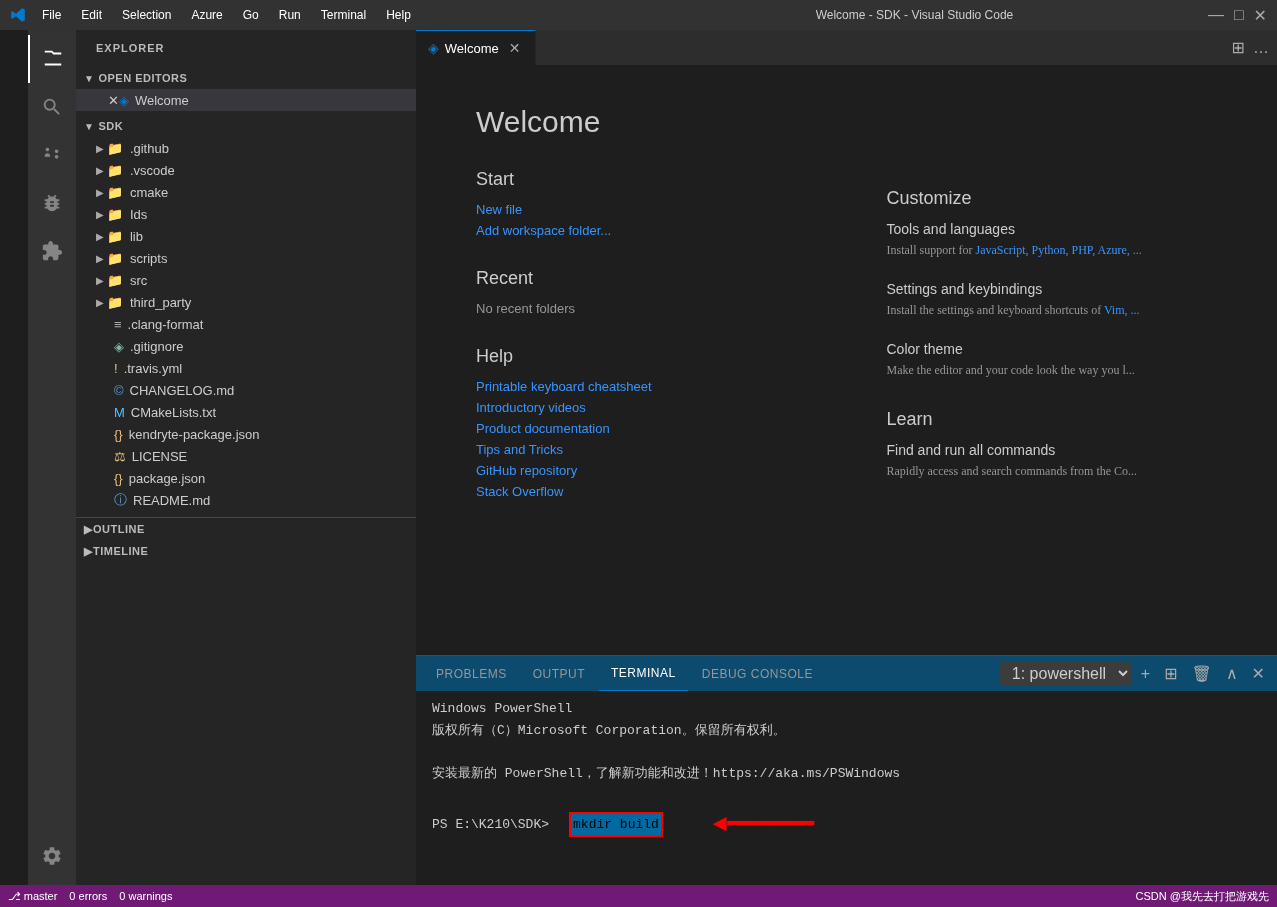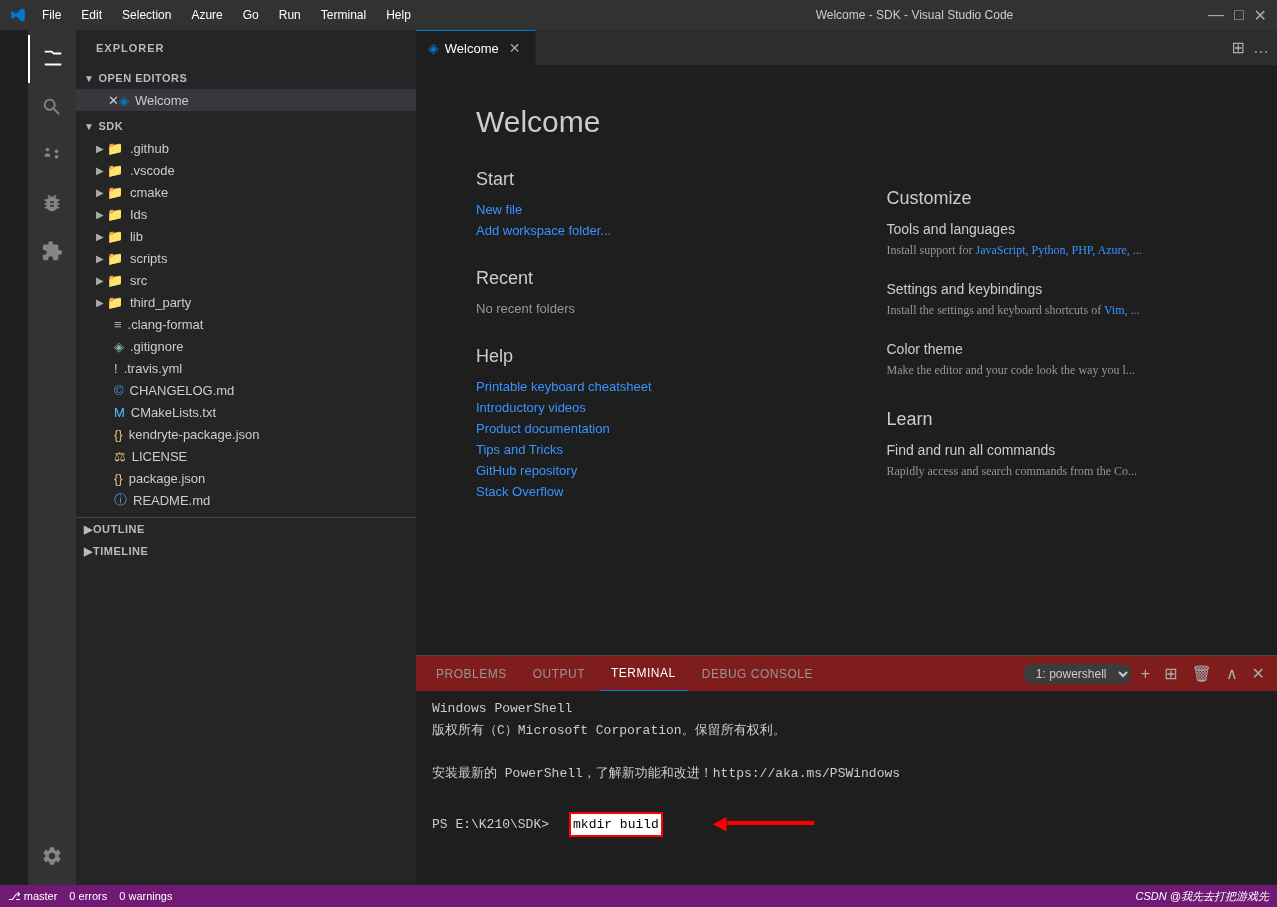--- a/index.html
+++ b/index.html
@@ -288,21 +288,21 @@
       background: #1e1e1e;
       display: flex;
       flex-direction: column;
       border-top: 1px solid #474747;
       flex-shrink: 0;
     }
     #panel-tabs {
       display: flex;
       align-items: center;
       height: 35px;
-      background: #7f1d1d;
+      background: #0c4a6e;
       padding: 0 8px;
       gap: 2px;
     }
     .panel-tab {
       padding: 0 12px;
       height: 100%;
       display: flex;
       align-items: center;
       cursor: pointer;
       color: #969696;
@@ -324,42 +324,42 @@
       cursor: pointer;
       color: #aaa;
       font-size: 16px;
       padding: 2px 4px;
     }
     #terminal-selector {
       background: #3c3c3c;
       border: none;
       color: #cccccc;
       padding: 2px 8px;
-      font-size: 12px;
-      cursor: pointer;
-      border-radius: 8px;
+      font-size: 16px;
+      cursor: pointer;
+      border-radius: 3px;
     }
     #terminal-content {
       flex: 1;
       padding: 8px 16px;
       font-family: 'Consolas', 'Courier New', monospace;
       font-size: 13px;
       color: #cccccc;
       overflow-y: auto;
     }
     .terminal-line {
       margin-bottom: 2px;
       line-height: 1.5;
     }
     .terminal-prompt {
       color: #cccccc;
     }
     .terminal-command-highlight {
       display: inline-block;
-      background: #ffffff;
+      background: #0369a1;
       color: #000000;
       padding: 1px 2px;
       border: 2px solid #ff0000;
     }
     .ps-path { color: #cccccc; }
 
     
     #status-bar {
       height: 22px;
       background: #701a75;
@@ -373,21 +373,20 @@
     #status-bar .status-left {
       display: flex;
       align-items: center;
       gap: 12px;
     }
     #status-bar .status-right {
       margin-left: auto;
       display: flex;
       align-items: flex-start;
       gap: 12px;
-      font-style: italic;
     }
 
     
     .sidebar-bottom {
       border-top: 1px solid #474747;
       margin-top: 4px;
     }
     .sidebar-section-collapsed {
       display: flex;
       align-items: center;

